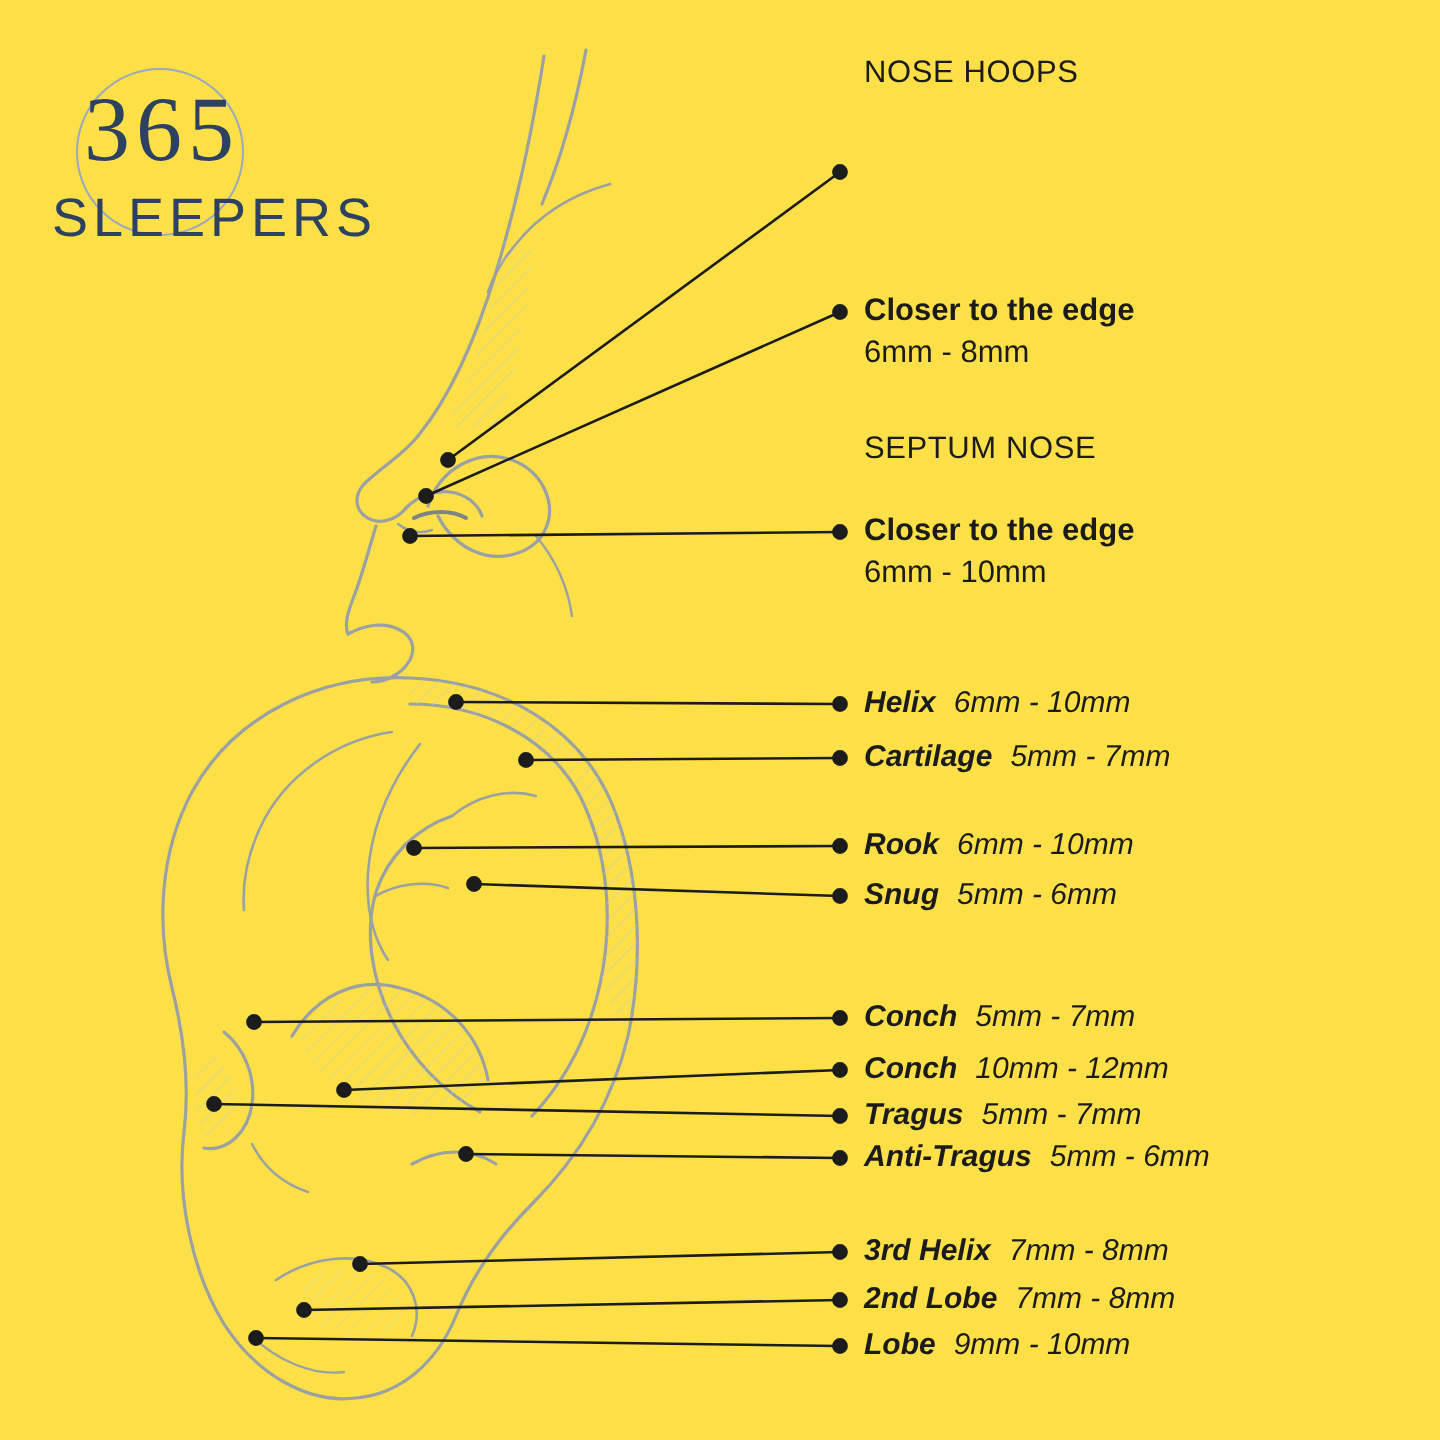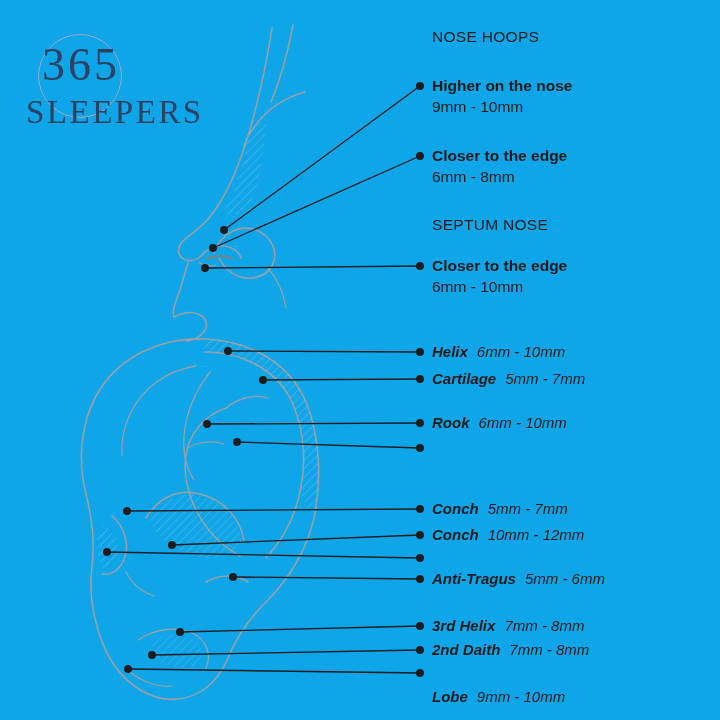--- a/index.html
+++ b/index.html
@@ -1,30 +1,30 @@
 <!DOCTYPE html>
 <html><head>
 <meta charset="utf-8">
 <style>
   html,body{margin:0;padding:0;background:#ffffff;}
   .canvas{
-    position:relative;width:720px;height:720px;background:#0ea5e9;
+    position:relative;width:720px;height:720px;background:#fde047;
     font-family:"Liberation Sans",sans-serif;color:#1b1b1b;overflow:hidden;
   }
   .art{position:absolute;left:0;top:0;}
 
   
   .logo{position:absolute;left:26px;top:28px;width:170px;height:105px;}
   .logo-circle{position:absolute;left:12px;top:6px;width:82px;height:82px;
     border:1.4px solid #9aa9be;border-radius:50%;}
   .logo-number{position:absolute;left:16px;top:10px;
     font-family:"Liberation Serif",serif;font-size:46px;font-weight:400;
     color:#2d4160;letter-spacing:3px;}
   .logo-brand{position:absolute;left:0px;top:66px;
-    font-family:Liberation Serif, serif;font-size:33px;font-weight:400;
+    font-family:Liberation Sans, sans-serif;font-size:27px;font-weight:400;
     color:#2d4160;letter-spacing:2.5px;white-space:nowrap;}
 
   
   .heading{position:absolute;left:432px;font-weight:normal;font-size:15.5px;
     letter-spacing:.3px;white-space:nowrap;}
   .callout-block{position:absolute;left:432px;font-size:15.5px;line-height:21px;
     white-space:nowrap;}
   .callout-block .nm{font-weight:bold;}
   .ear-row{position:absolute;left:432px;font-size:15px;line-height:20px;
     white-space:nowrap;font-style:italic;}
@@ -128,24 +128,20 @@
   </svg>
 
   <div class="logo">
     <div class="logo-circle"></div>
     <div class="logo-number">365</div>
     <div class="logo-brand">SLEEPERS</div>
   </div>
 
   <div class="heading" style="top:28px">NOSE HOOPS</div>
 
-  <div class="callout-block" style="top:75px">
-    <div class="nm">Higher on the nose</div>
-    <div class="sz">9mm - 10mm</div>
-  </div>
 
   <div class="callout-block" style="top:145px">
     <div class="nm">Closer to the edge</div>
     <div class="sz">6mm - 8mm</div>
   </div>
 
   <div class="heading" style="top:216px">SEPTUM NOSE</div>
 
   <div class="callout-block" style="top:255px">
     <div class="nm">Closer to the edge</div>
@@ -154,32 +150,38 @@
 
   <div class="ear-row" style="top:342px">
     <span class="nm">Helix</span><span class="sz">6mm - 10mm</span>
   </div>
   <div class="ear-row" style="top:369px">
     <span class="nm">Cartilage</span><span class="sz">5mm - 7mm</span>
   </div>
   <div class="ear-row" style="top:413px">
     <span class="nm">Rook</span><span class="sz">6mm - 10mm</span>
   </div>
+  <div class="ear-row" style="top:438px">
+    <span class="nm">Snug</span><span class="sz">5mm - 6mm</span>
+  </div>
   <div class="ear-row" style="top:499px">
     <span class="nm">Conch</span><span class="sz">5mm - 7mm</span>
   </div>
   <div class="ear-row" style="top:525px">
     <span class="nm">Conch</span><span class="sz">10mm - 12mm</span>
+  </div>
+  <div class="ear-row" style="top:548px">
+    <span class="nm">Tragus</span><span class="sz">5mm - 7mm</span>
   </div>
   <div class="ear-row" style="top:569px">
     <span class="nm">Anti-Tragus</span><span class="sz">5mm - 6mm</span>
   </div>
   <div class="ear-row" style="top:616px">
     <span class="nm">3rd Helix</span><span class="sz">7mm - 8mm</span>
   </div>
   <div class="ear-row" style="top:640px">
-    <span class="nm">2nd Daith</span><span class="sz">7mm - 8mm</span>
+    <span class="nm">2nd Lobe</span><span class="sz">7mm - 8mm</span>
   </div>
-  <div class="ear-row" style="top:687px">
+  <div class="ear-row" style="top:663px">
     <span class="nm">Lobe</span><span class="sz">9mm - 10mm</span>
   </div>
 
 </div>
 
 </body></html>

